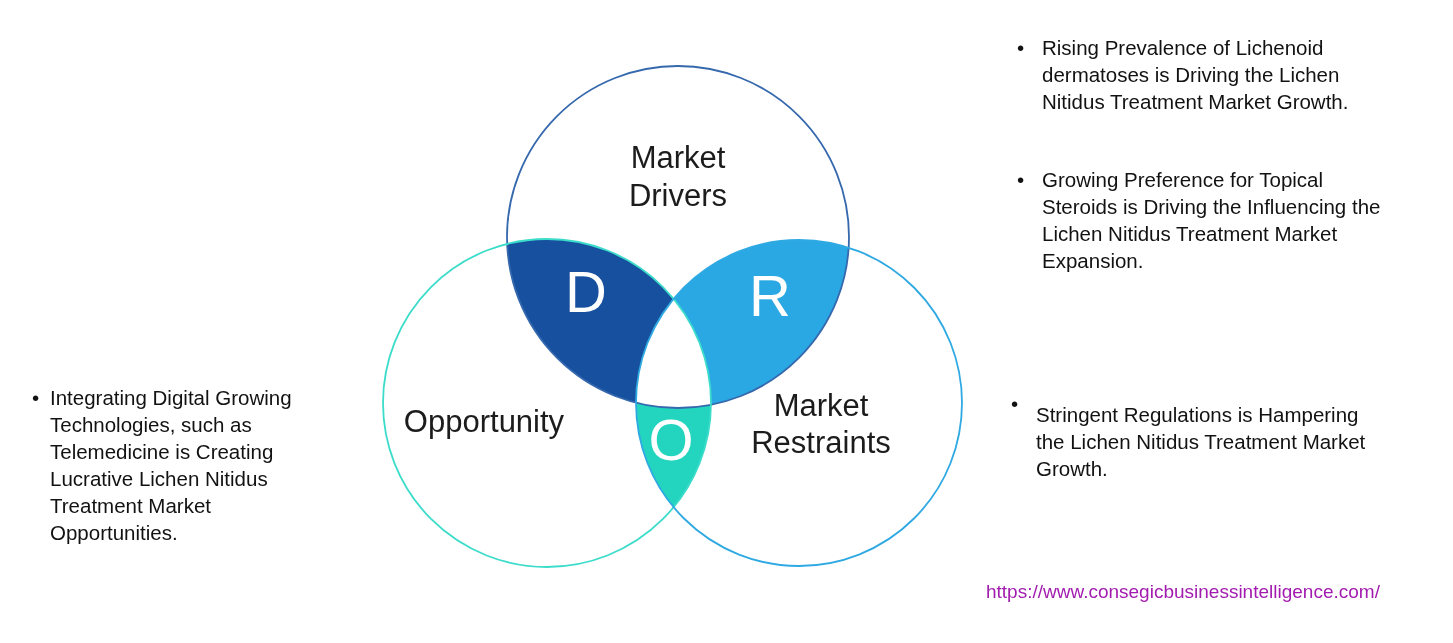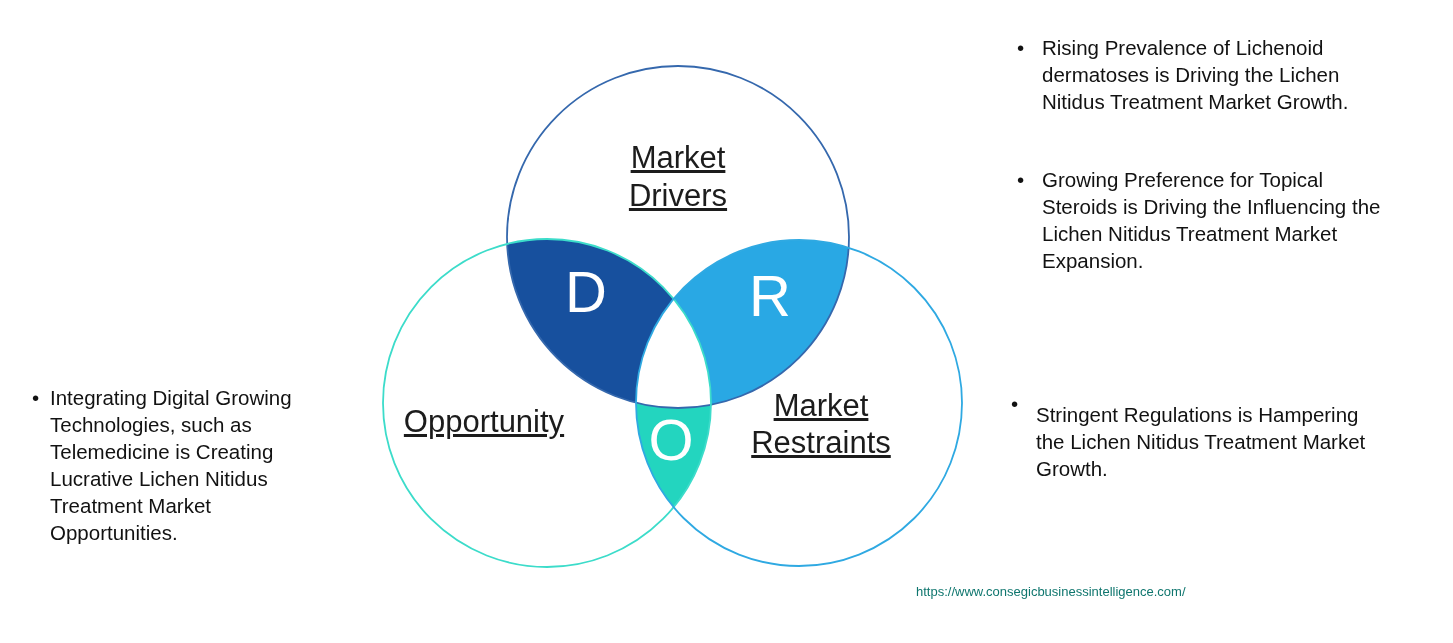--- a/index.html
+++ b/index.html
@@ -23,21 +23,20 @@
   }
   .overlay {
     position: absolute;
     white-space: pre-line;
   }
   .circle-label {
     font-size: 31px;
     line-height: 38px;
     color: #1c1c1c;
     text-align: center;
-    text-decoration: underline;
   }
   .lens-letter {
     font-size: 58px;
     line-height: 60px;
     color: #ffffff;
     text-align: center;
     font-weight: 400;
   }
   .label-drivers    { left: 568px; top: 139px; width: 220px; }
   .label-opportunity{ left: 374px; top: 403px; width: 220px; }
@@ -66,25 +65,25 @@
   .bullet-right-1 { left: 1008px; top: 34px;  width: 440px; }
   .bullet-right-2 { left: 1008px; top: 166px; width: 440px; }
   .bullet-right-3 { left: 1008px; top: 401px; width: 440px; }
   .bullet-right-1 .bullet-marker,
   .bullet-right-2 .bullet-marker,
   .bullet-right-3 .bullet-marker { width: 34px; padding-left: 9px; }
   .bullet-right-3 .bullet-marker { margin-top: -11px; margin-left: -6px; }
 
   .footer-url {
     position: absolute;
-    left: 916px;
+    left: 986px;
     top: 580px;
-    font-size: 13px;
+    font-size: 19px;
     line-height: 24px;
-    color: #0f766e;
+    color: #a21caf;
     white-space: nowrap;
   }
 </style>
 </head>
 <body>
 
 <div class="canvas">
 
   <svg class="venn-svg" viewBox="0 0 1453 643">
     <defs>

